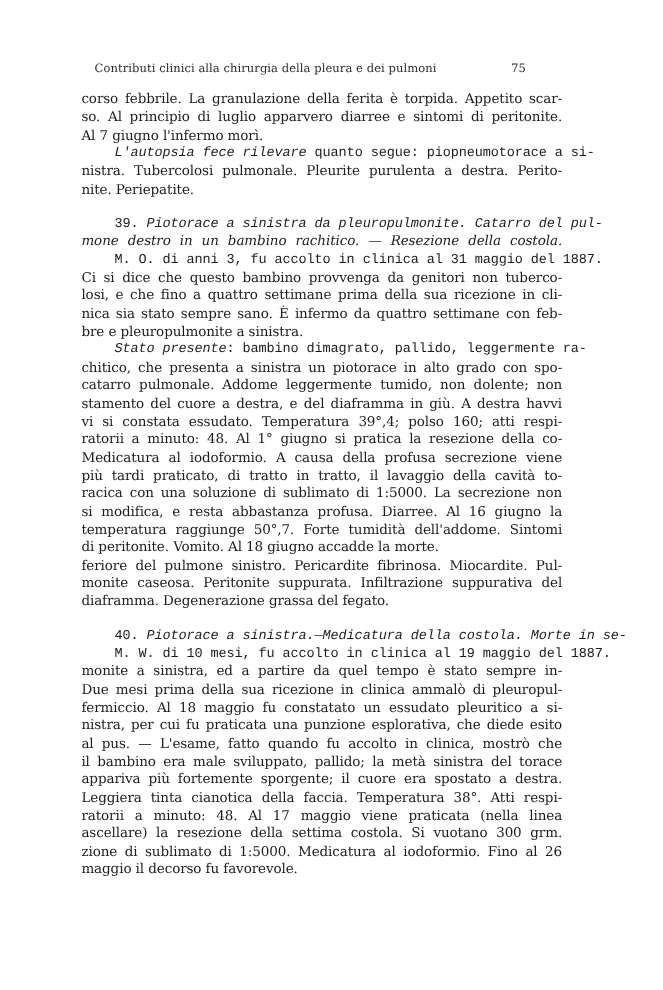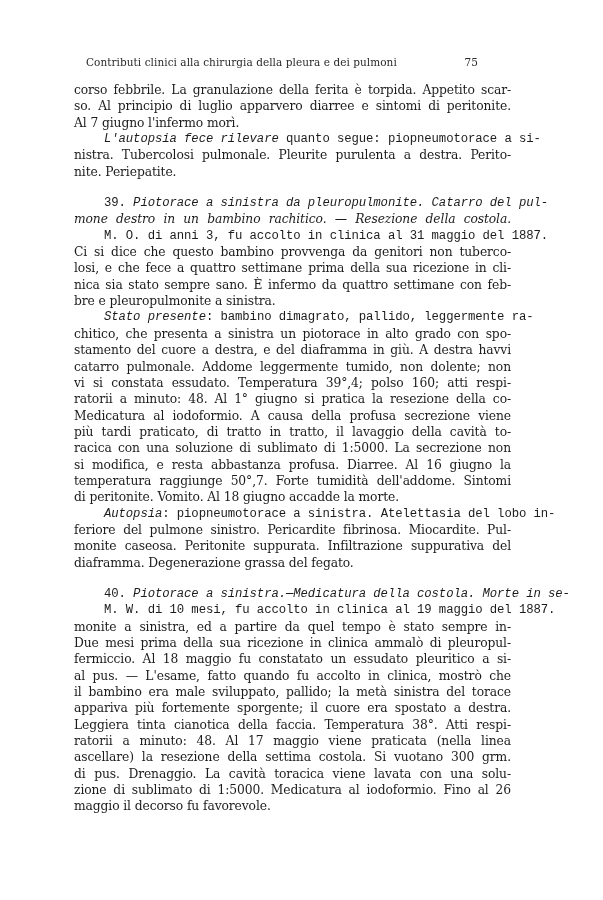--- a/index.html
+++ b/index.html
@@ -37,53 +37,52 @@
     <span class="line">nistra. Tubercolosi pulmonale. Pleurite purulenta a destra. Perito-</span>
     <span class="line last">nite. Periepatite.</span>
 
     <div class="gap"></div>
 
     <span class="line indent"><span>39.</span><i> Piotorace a sinistra da pleuropulmonite. Catarro del pul-</i></span>
     <span class="line"><i>mone destro in un bambino rachitico. — Resezione della costola.</i></span>
 
     <span class="line indent">M. O. di anni 3, fu accolto in clinica al 31 maggio del 1887.</span>
     <span class="line">Ci si dice che questo bambino provvenga da genitori non tuberco-</span>
-    <span class="line">losi, e che fece a quattro settimane prima della sua ricezione in cli-</span>
+    <span class="line">losi, e che fino a quattro settimane prima della sua ricezione in cli-</span>
     <span class="line">nica sia stato sempre sano. È infermo da quattro settimane con feb-</span>
     <span class="line last">bre e pleuropulmonite a sinistra.</span>
 
     <span class="line indent"><i>Stato presente</i><span>: bambino dimagrato, pallido, leggermente ra-</span></span>
     <span class="line">chitico, che presenta a sinistra un piotorace in alto grado con spo-</span>
+    <span class="line">catarro pulmonale. Addome leggermente tumido, non dolente; non</span>
     <span class="line">stamento del cuore a destra, e del diaframma in giù. A destra havvi</span>
-    <span class="line">catarro pulmonale. Addome leggermente tumido, non dolente; non</span>
     <span class="line">vi si constata essudato. Temperatura 39°,4; polso 160; atti respi-</span>
     <span class="line">ratorii a minuto: 48. Al 1° giugno si pratica la resezione della co-</span>
     <span class="line">Medicatura al iodoformio. A causa della profusa secrezione viene</span>
     <span class="line">più tardi praticato, di tratto in tratto, il lavaggio della cavità to-</span>
     <span class="line">racica con una soluzione di sublimato di 1:5000. La secrezione non</span>
     <span class="line">si modifica, e resta abbastanza profusa. Diarree. Al 16 giugno la</span>
     <span class="line">temperatura raggiunge 50°,7. Forte tumidità dell'addome. Sintomi</span>
     <span class="line last">di peritonite. Vomito. Al 18 giugno accadde la morte.</span>
 
-    <span class="line indent"><i>Autopsia</i><span>: piopneumotorace a sinistra. Atelettasia del lobo in-</span></span>
     <span class="line">feriore del pulmone sinistro. Pericardite fibrinosa. Miocardite. Pul-</span>
     <span class="line">monite caseosa. Peritonite suppurata. Infiltrazione suppurativa del</span>
     <span class="line last">diaframma. Degenerazione grassa del fegato.</span>
 
     <div class="gap"></div>
 
     <span class="line indent"><span>40.</span><i> Piotorace a sinistra.—Medicatura della costola. Morte in se-</i></span>
 
     <span class="line indent">M. W. di 10 mesi, fu accolto in clinica al 19 maggio del 1887.</span>
     <span class="line">monite a sinistra, ed a partire da quel tempo è stato sempre in-</span>
     <span class="line">Due mesi prima della sua ricezione in clinica ammalò di pleuropul-</span>
     <span class="line">fermiccio. Al 18 maggio fu constatato un essudato pleuritico a si-</span>
+    <span class="line">nistra, per cui fu praticata una punzione esplorativa, che diede esito</span>
     <span class="line">al pus. — L'esame, fatto quando fu accolto in clinica, mostrò che</span>
     <span class="line">il bambino era male sviluppato, pallido; la metà sinistra del torace</span>
     <span class="line">appariva più fortemente sporgente; il cuore era spostato a destra.</span>
     <span class="line">Leggiera tinta cianotica della faccia. Temperatura 38°. Atti respi-</span>
     <span class="line">ratorii a minuto: 48. Al 17 maggio viene praticata (nella linea</span>
     <span class="line">ascellare) la resezione della settima costola. Si vuotano 300 grm.</span>
-    <span class="line">di pus. Drenaggio. La cavità toracica viene lavata con una solu-</span>
     <span class="line">zione di sublimato di 1:5000. Medicatura al iodoformio. Fino al 26</span>
     <span class="line last">maggio il decorso fu favorevole.</span>
   </div>
 </div>
 
 </body></html>

